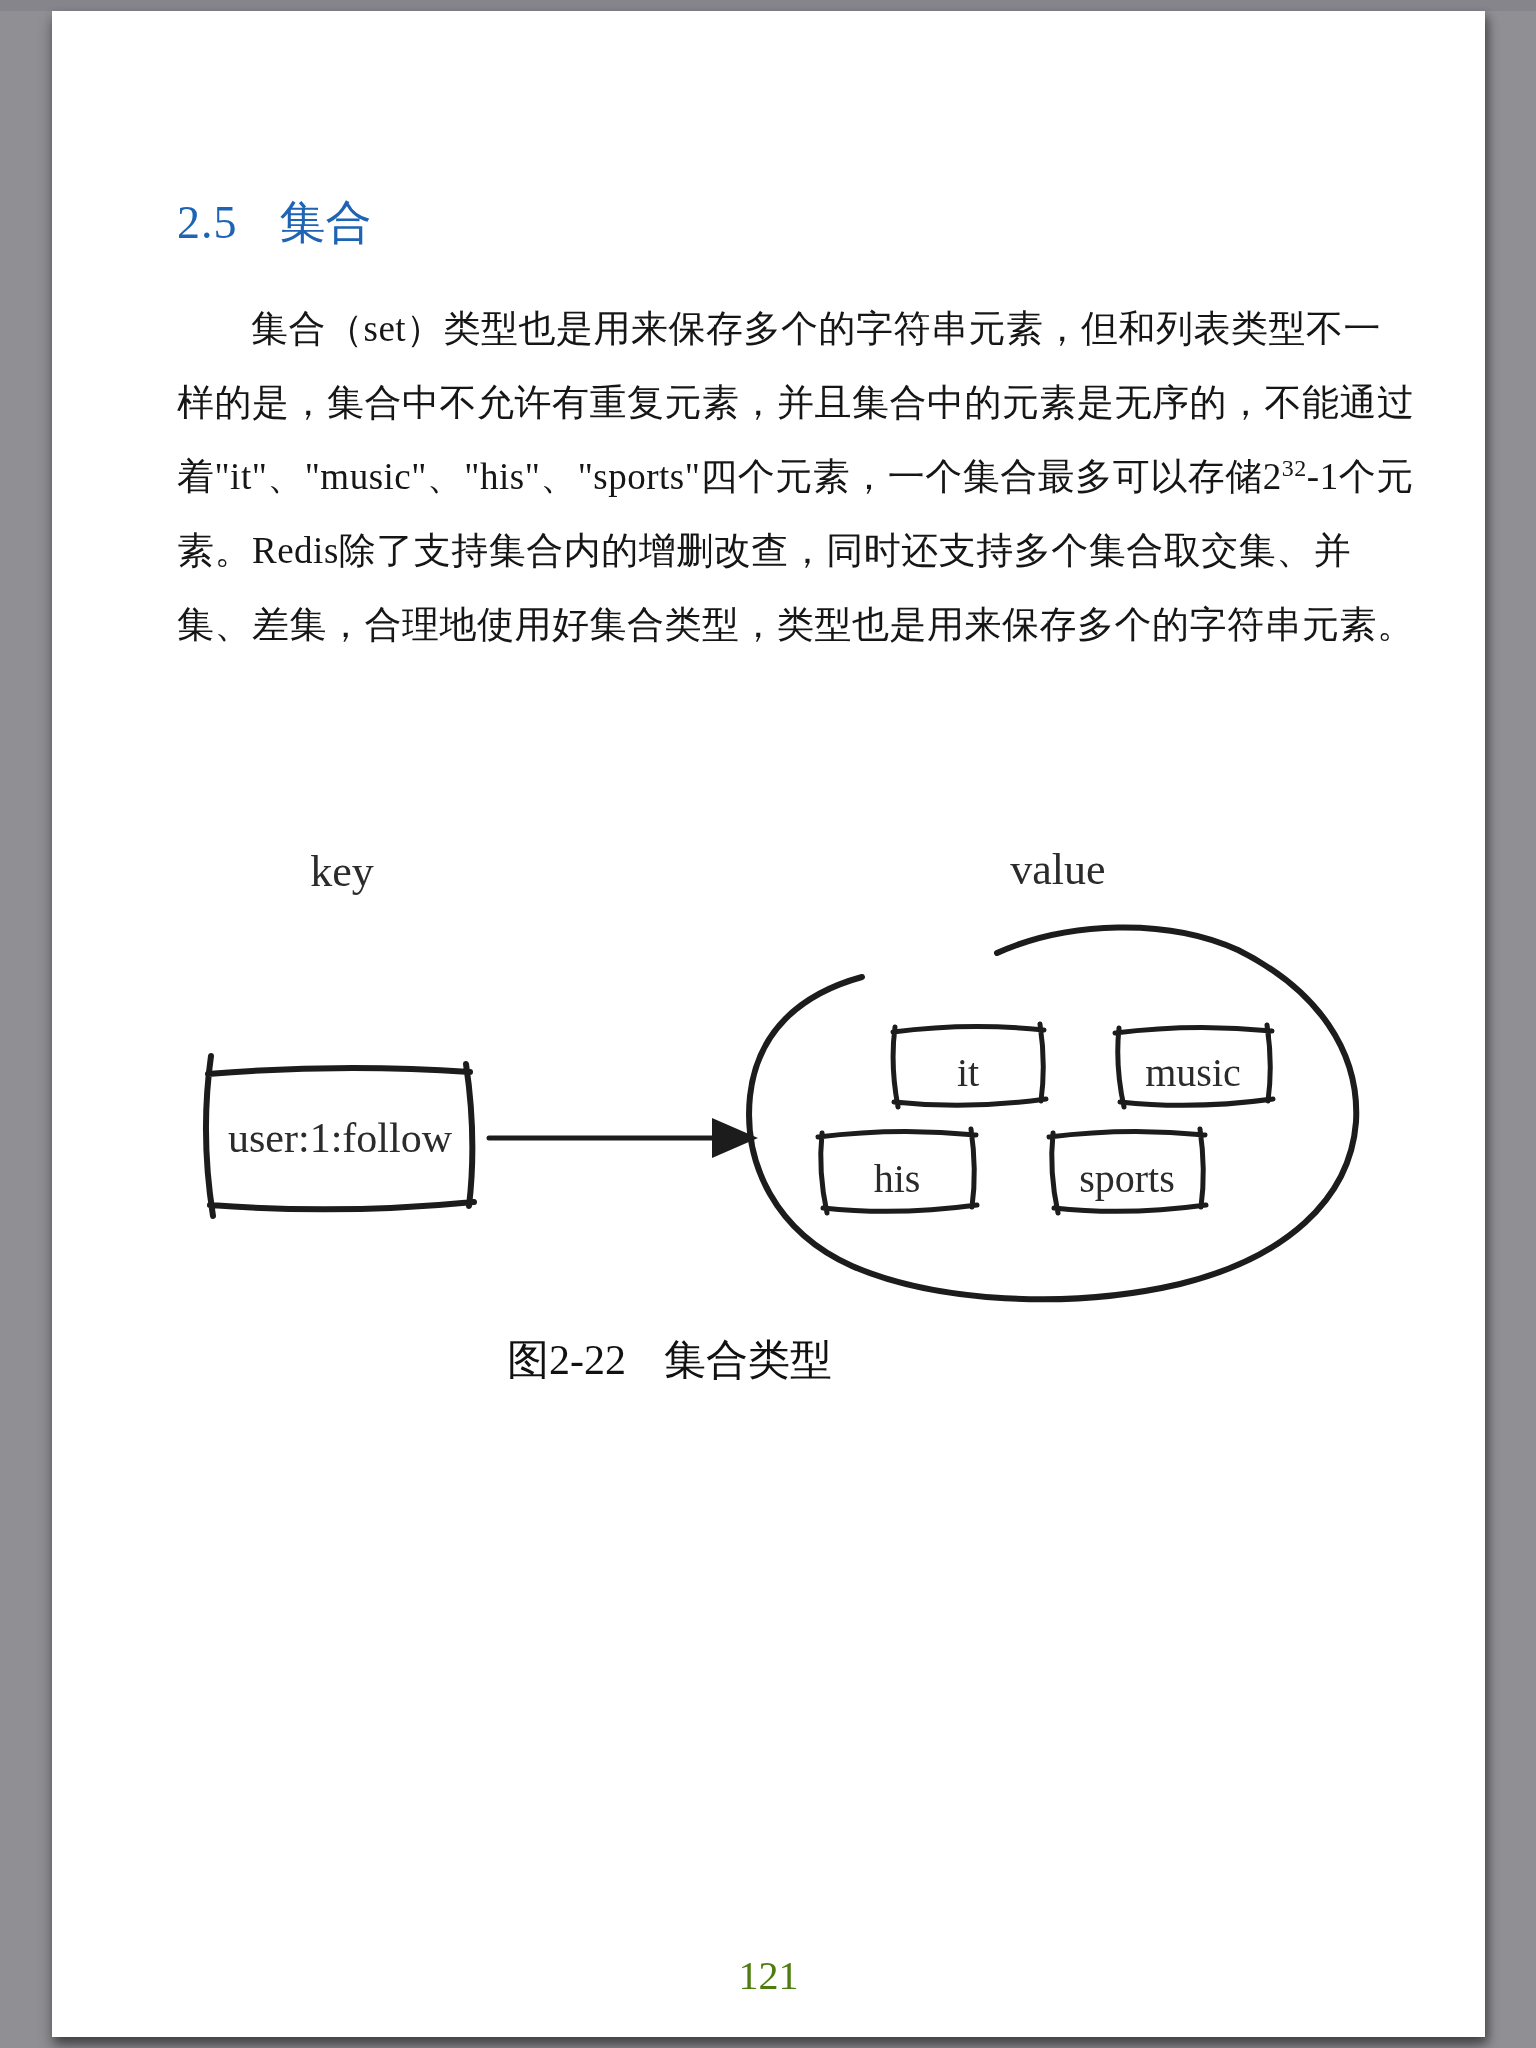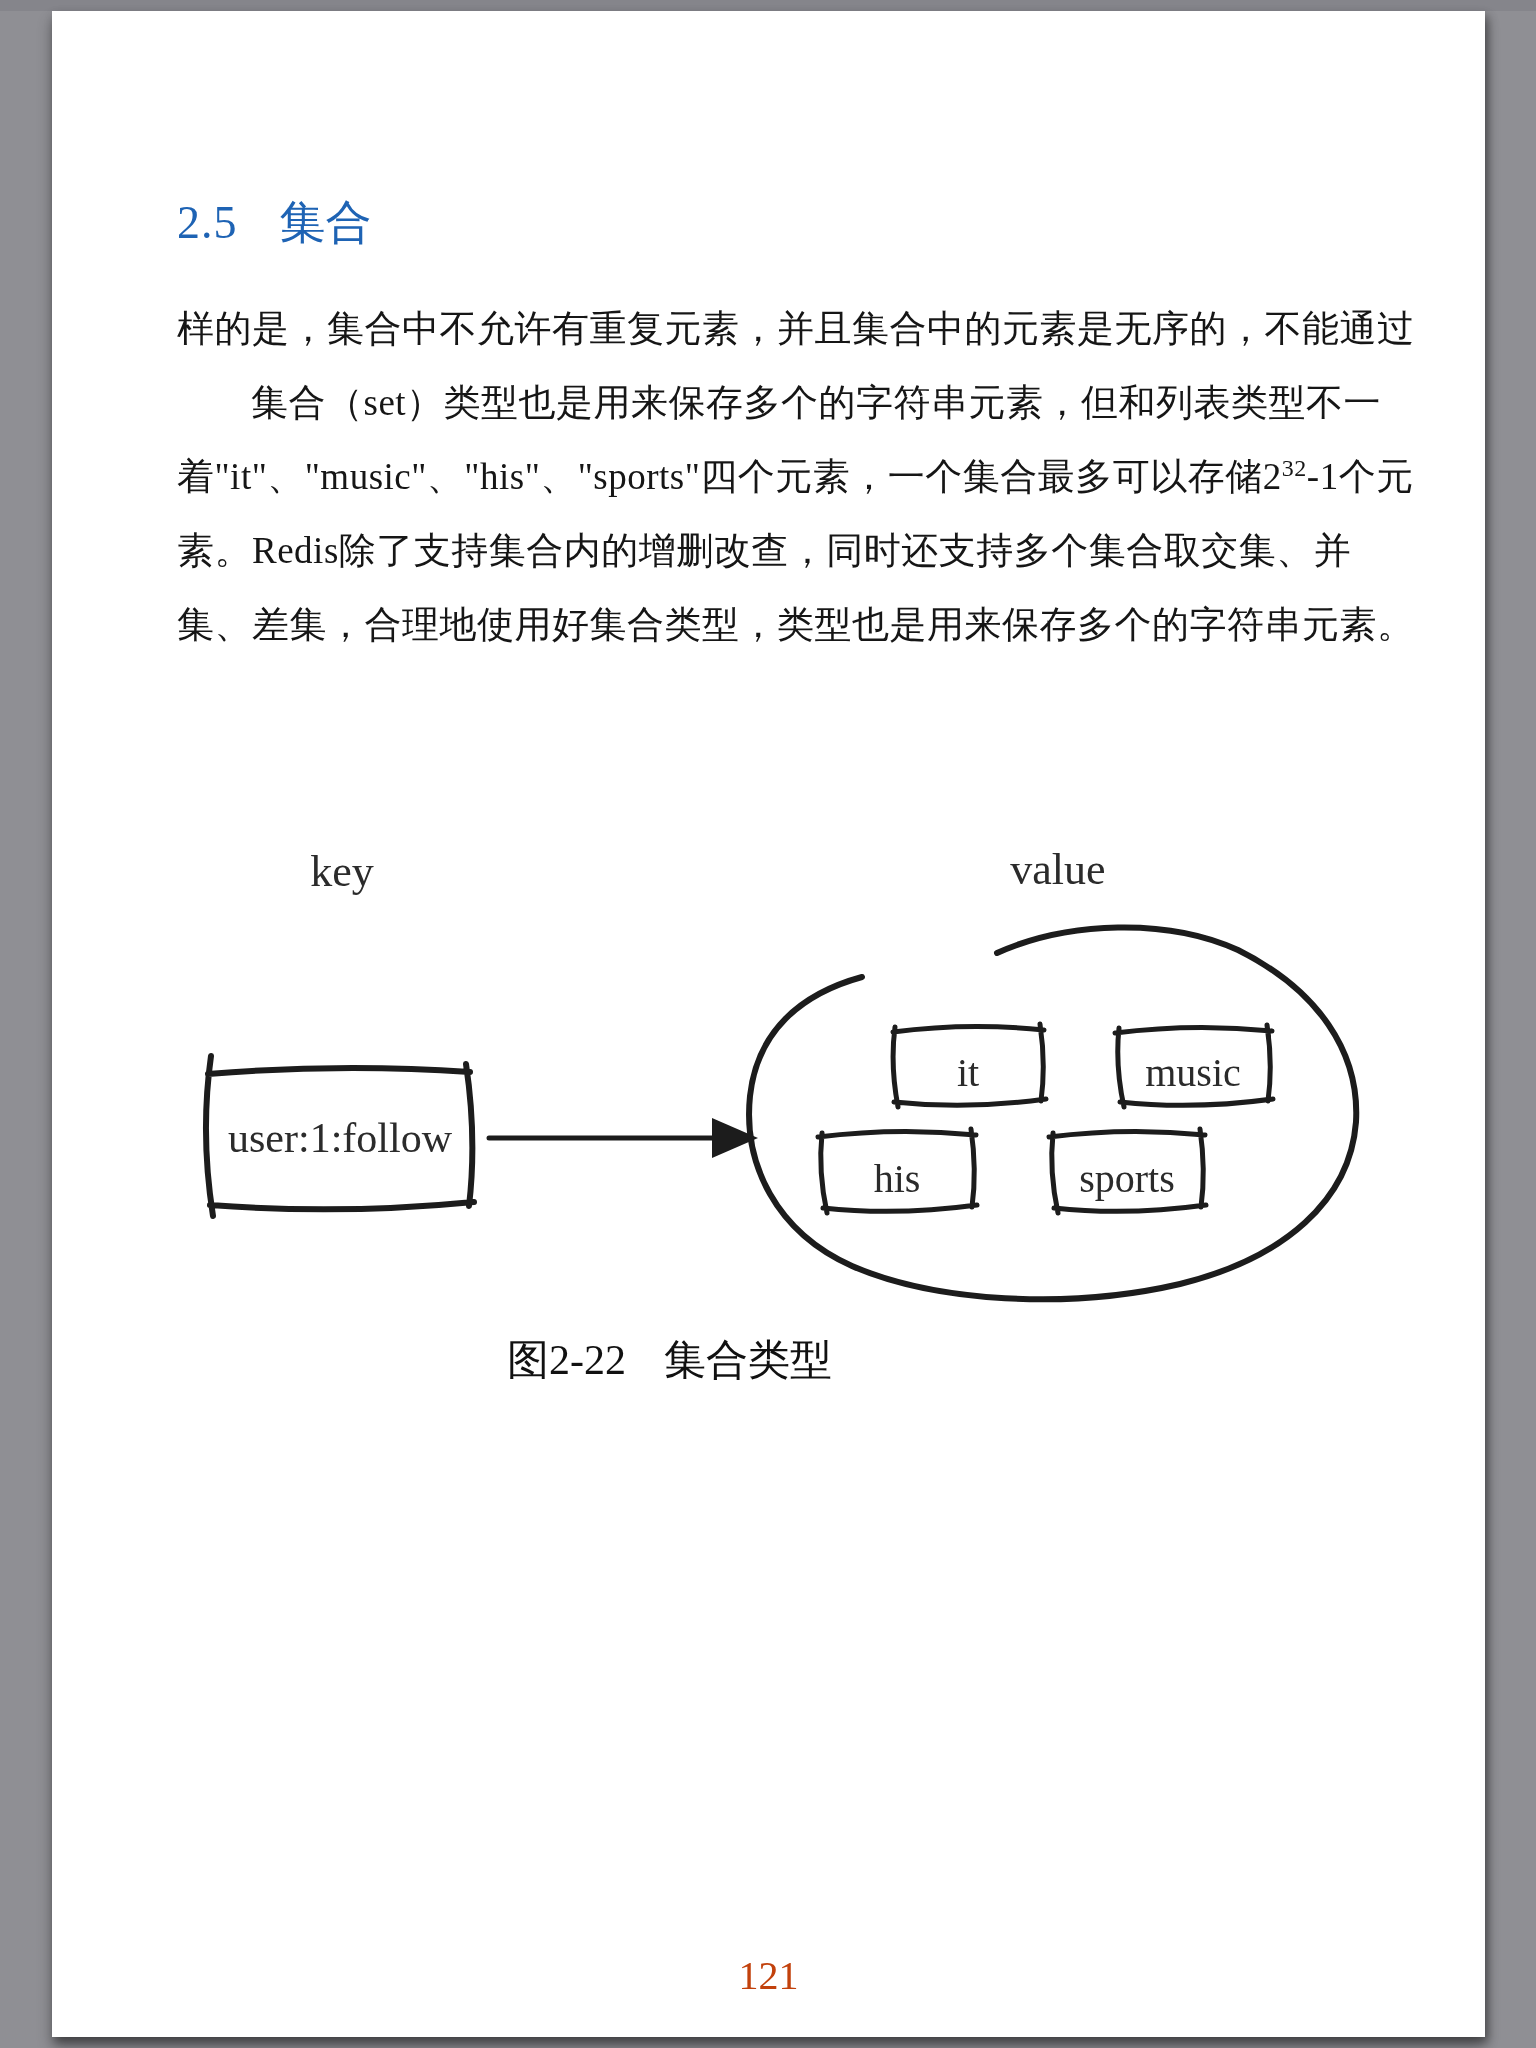--- a/index.html
+++ b/index.html
@@ -28,37 +28,37 @@
   .figure-svg{position:absolute;left:98px;top:819px;}
   .fig-text{font-family:"Liberation Serif","DejaVu Serif",serif;fill:#2b2b2b;}
   .sketch{fill:none;stroke:#1c1c1c;stroke-linecap:round;stroke-linejoin:round;}
   .caption{
     position:absolute;left:0;top:1321px;width:1235px;
     text-align:center;font-size:42px;color:#111;
   }
   .caption .cap-title{margin-left:38px;}
   .pageno{
     position:absolute;left:0;top:1941px;width:1433px;
-    text-align:center;font-size:40px;color:#c2410c;
+    text-align:center;font-size:40px;color:#4d7c0f;
   }
 </style>
 </head>
 <body>
 
 <div class="top-strip"></div>
 
 <div class="page">
 
   <div class="heading">
     <span class="num">2.5</span><span class="ttl">集合</span>
   </div>
 
   <div class="para">
+    <div class="line indent">集合（set）类型也是用来保存多个的字符串元素，但和列表类型不一</div>
     <div class="line">样的是，集合中不允许有重复元素，并且集合中的元素是无序的，不能通过</div>
-    <div class="line indent">集合（set）类型也是用来保存多个的字符串元素，但和列表类型不一</div>
     <div class="line"><span>着"it"、"music"、"his"、"sports"四个元素，一个集合最多可以存储2</span><sup>32</sup><span>-1个元</span></div>
     <div class="line">素。Redis除了支持集合内的增删改查，同时还支持多个集合取交集、并</div>
     <div class="line">集、差集，合理地使用好集合类型，类型也是用来保存多个的字符串元素。</div>
   </div>
 
   <svg class="figure-svg" width="1250" height="500" viewBox="150 830 1250 500">
 
     <text class="fig-text" x="342" y="886" font-size="44" text-anchor="middle">key</text>
     <text class="fig-text" x="1058" y="884" font-size="44" text-anchor="middle">value</text>
 

